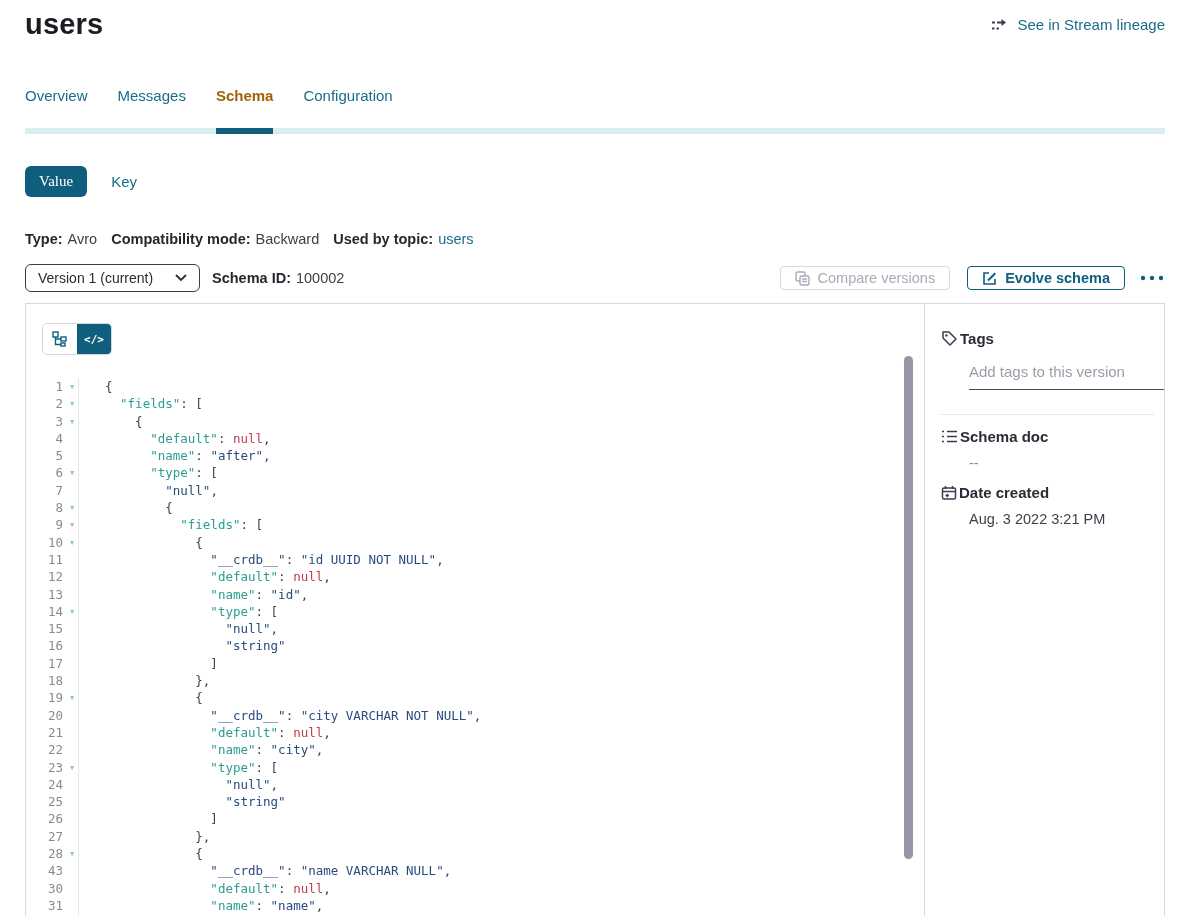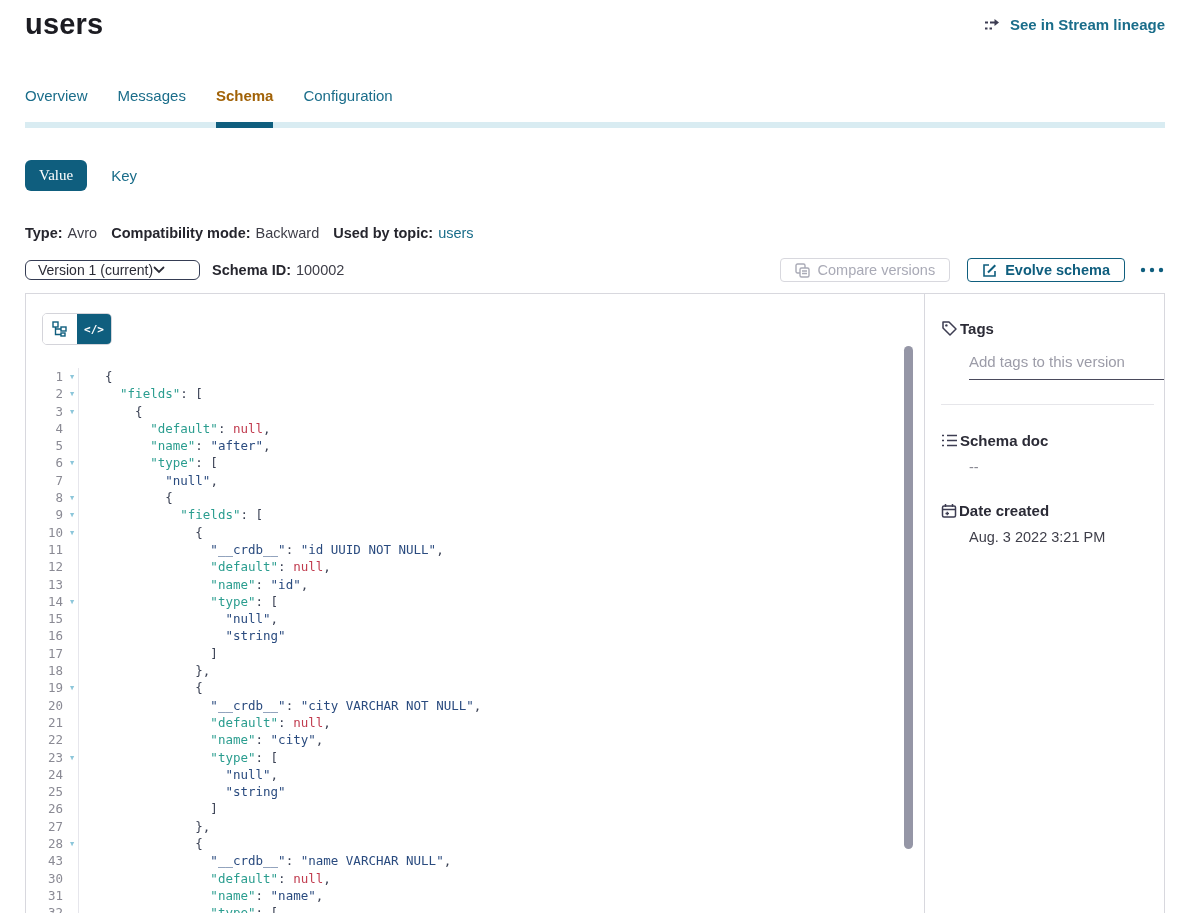--- a/index.html
+++ b/index.html
@@ -4,45 +4,45 @@
 <style>
   * { margin:0; padding:0; box-sizing:border-box; }
   html,body { width:1189px; height:916px; overflow:hidden; background:#fff;
     font-family:"Liberation Sans","DejaVu Sans",sans-serif; color:#3e3e48; }
   .page { padding:8px 24px 0 25px; }
 
   
   .header-row { display:flex; justify-content:space-between; align-items:center; }
   .title { font-size:29px; font-weight:700; color:#1c1c22; letter-spacing:.2px; }
   .lineage-link { display:flex; align-items:center; gap:9px; color:var(--link,#1a6d8a);
-    font-size:15px; font-weight:700; cursor:pointer; }
+    font-size:15px; font-weight:400; cursor:pointer; }
 
   
   .tabs { display:flex; gap:30px; margin-top:46px; }
-  .tab { font-size:15px; color:var(--link,#1a6d8a); padding-bottom:18px; position:relative; cursor:pointer; }
+  .tab { font-size:15px; color:var(--link,#1a6d8a); padding-bottom:24px; position:relative; cursor:pointer; }
   .tab.active { color:#a16207; font-weight:600; }
   .tab.active::after { content:""; position:absolute; left:0; right:0; bottom:-6px; height:6px;
     background:var(--primary,#0f5e7e); z-index:1; }
   .tabs-underline { height:6px; background:#d9ecf2; }
 
   
   .vk-row { display:flex; align-items:center; gap:24px; margin-top:32px; }
   .value-btn { background:var(--primary,#0f5e7e); color:#fff; font-size:15px; padding:7px 14px;
     border:none; border-radius:6px; cursor:pointer; font-family:Liberation Serif, serif; }
   .key-link { color:var(--link,#1a6d8a); font-size:15px; cursor:pointer; }
 
   
   .meta-row { display:flex; gap:14px; margin-top:34px; font-size:14.5px; }
   .meta-item { display:flex; gap:5px; }
   .meta-label { font-weight:700; color:#26262e; }
   .meta-link { color:var(--link,#1a6d8a); cursor:pointer; }
 
   
   .version-row { display:flex; align-items:center; margin-top:17px; }
-  .select-box { display:flex; align-items:center; justify-content:flex-start; width:175px; height:20px;
+  .select-box { display:flex; align-items:center; justify-content:space-between; width:175px; height:28px;
     border:1px solid #353c54; border-radius:6px; padding:0 12px; font-size:14px; color:#2b2b36;
     background:#fff; cursor:pointer; }
   .schema-id { margin-left:12px; font-size:14.5px; display:flex; gap:5px; }
   .spacer { flex:1; }
   .btn { height:24px; display:inline-flex; align-items:center; gap:8px; border-radius:4px;
     font-size:14.5px; padding:0 14px; background:#fff; cursor:pointer; font-family:inherit; }
   .btn-disabled { border:1px solid #d8d8de; color:#a9aab6; cursor:default; }
   .btn-teal { border:1px solid var(--primary,#12617f); color:var(--primary,#12617f); font-weight:700; margin-left:17px;justify-content:flex-end; }
   .more-btn { margin-left:14px; color:var(--primary,#12617f); cursor:pointer; display:flex; align-items:center; }
 
@@ -72,21 +72,21 @@
 
   
   .sidebar { width:240px; border-left:1px solid #d8d8de; padding:26px 10px 0 16px; }
   .side-header { display:flex; align-items:center; gap:2px; font-size:15px; font-weight:700; color:#2b2b36; }
   .side-icon { color:#3d3d52; display:flex; }
   .tags-input { display:block; width:196px; margin:16px 0 0 28px; border:none; outline:none;
     border-bottom:1.5px solid #4a4a5c; font-size:15px; padding:0 0 9px 0; color:#3e3e48;
     font-family:inherit; background:transparent; }
   .tags-input::placeholder { color:#9c9ca8; }
   .side-divider { height:1px; background:#e6e6ea; margin-top:24px; }
-  .side-section { margin-top:27px; }
+  .side-section { margin-top:13px; }
   .side-value { margin:10px 0 0 28px; font-size:14.5px; color:#3f3f4a; }
   .side-value.muted { color:#8a8a94; }
 </style>
 </head>
 <body>
 
 <div class="page">
 
   <div class="header-row">
     <div class="title">users</div>

